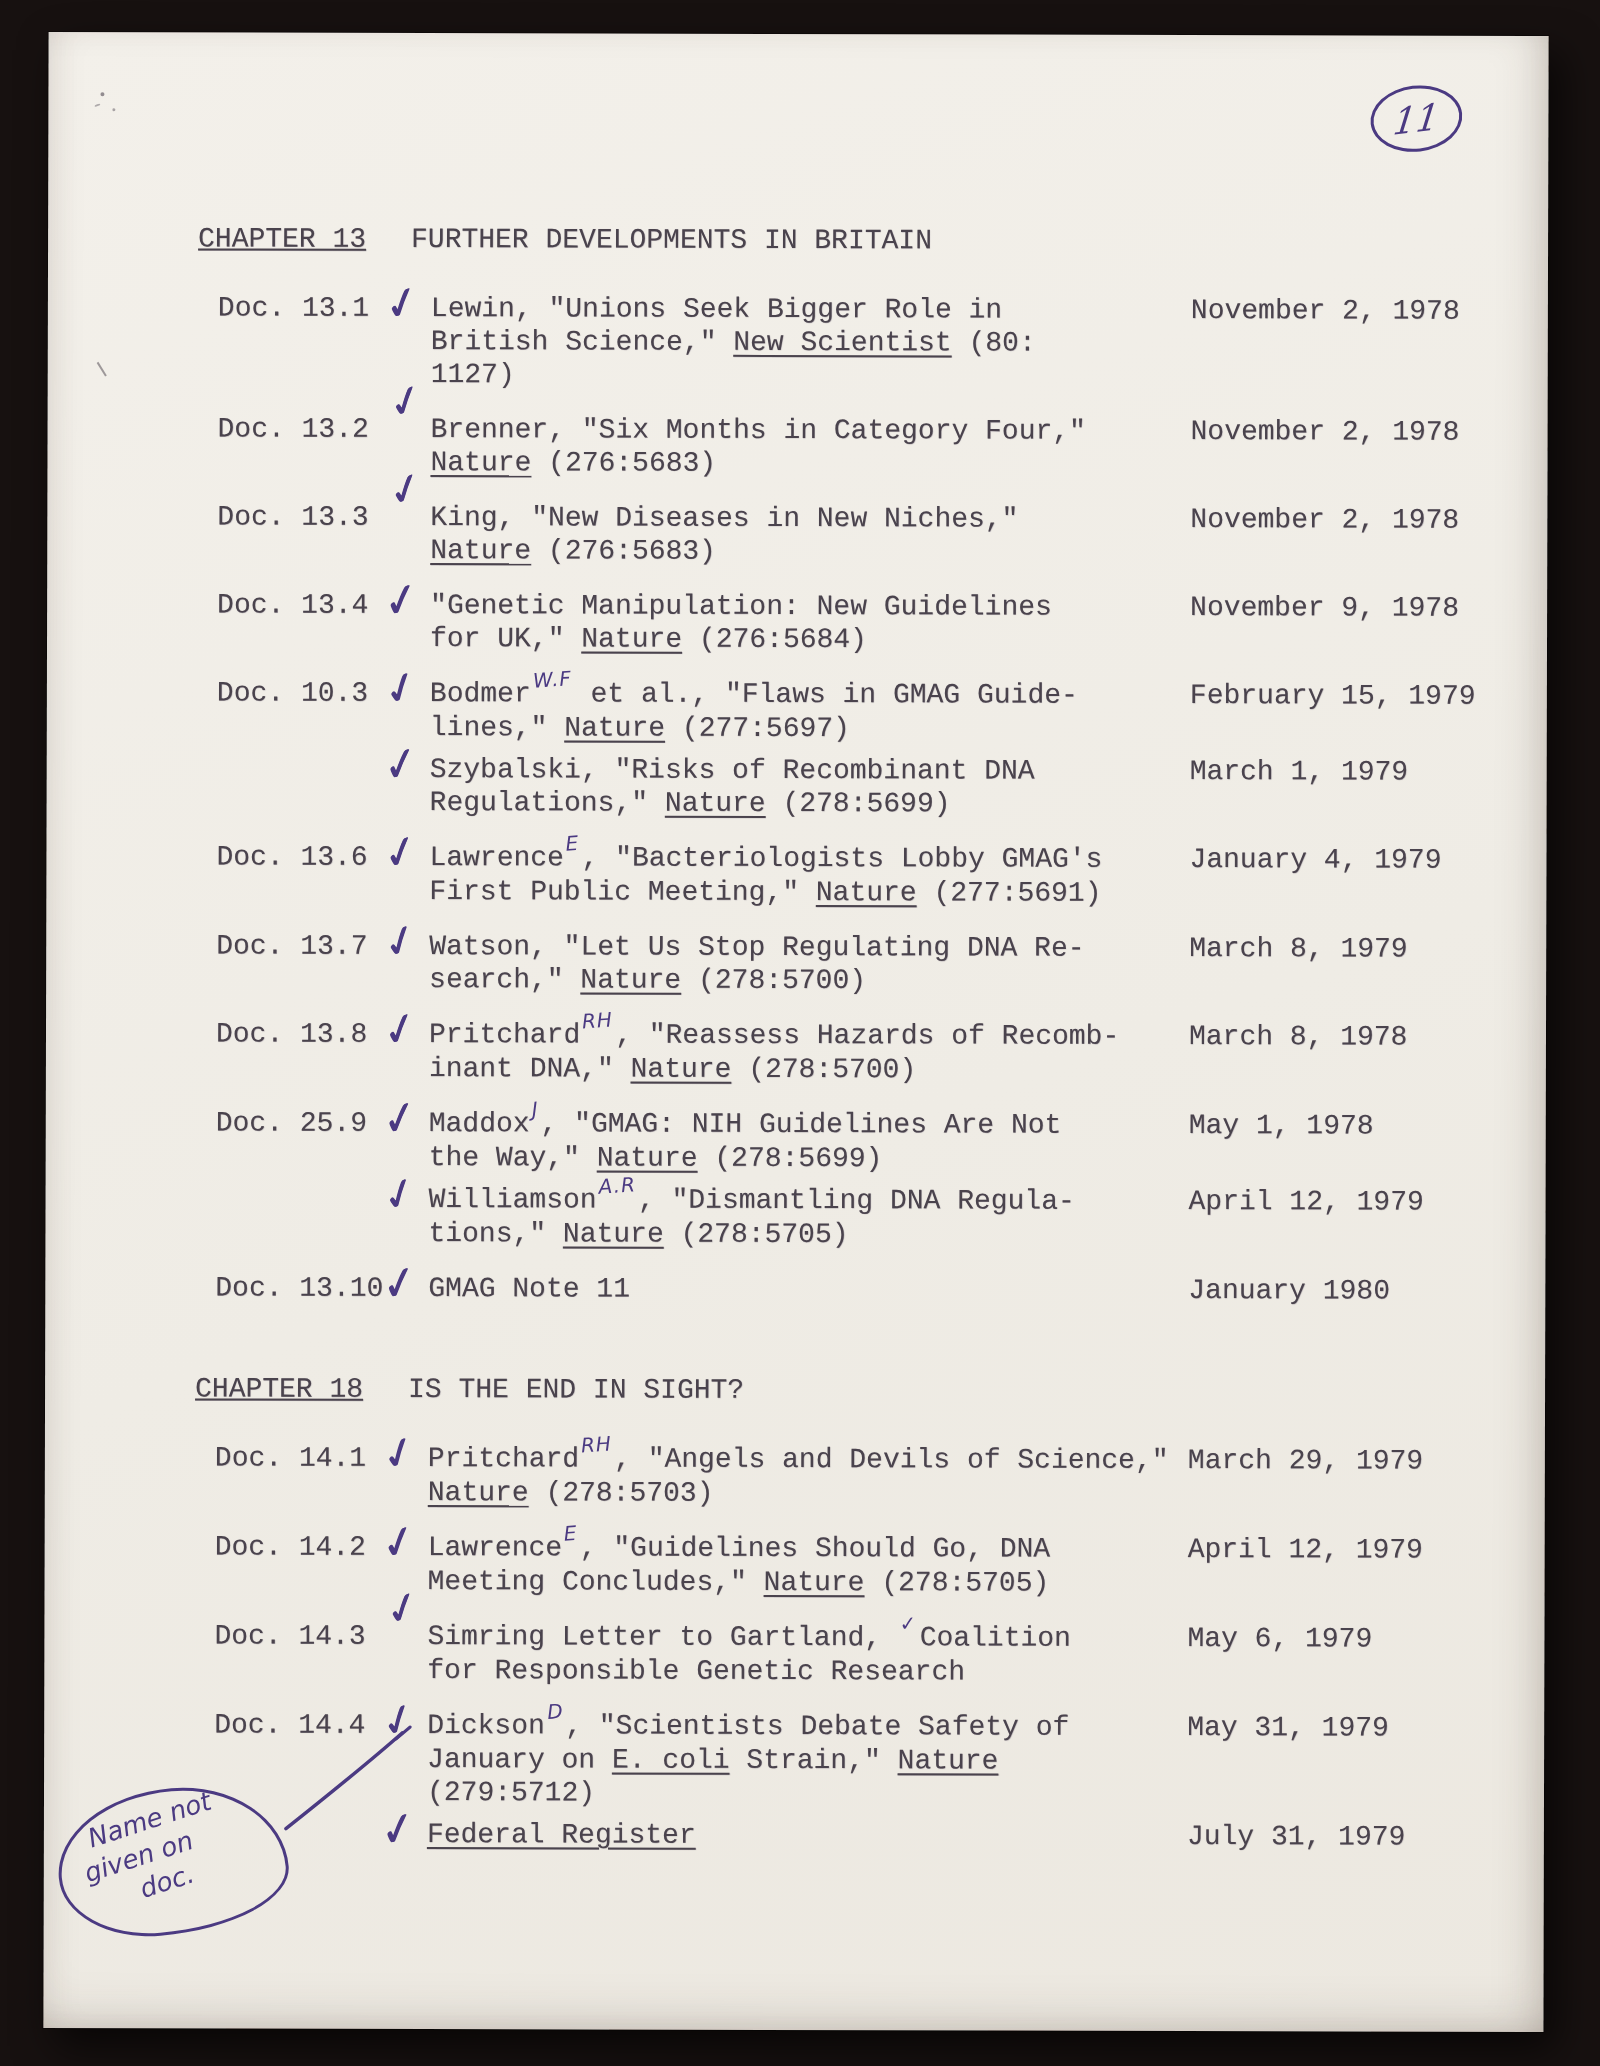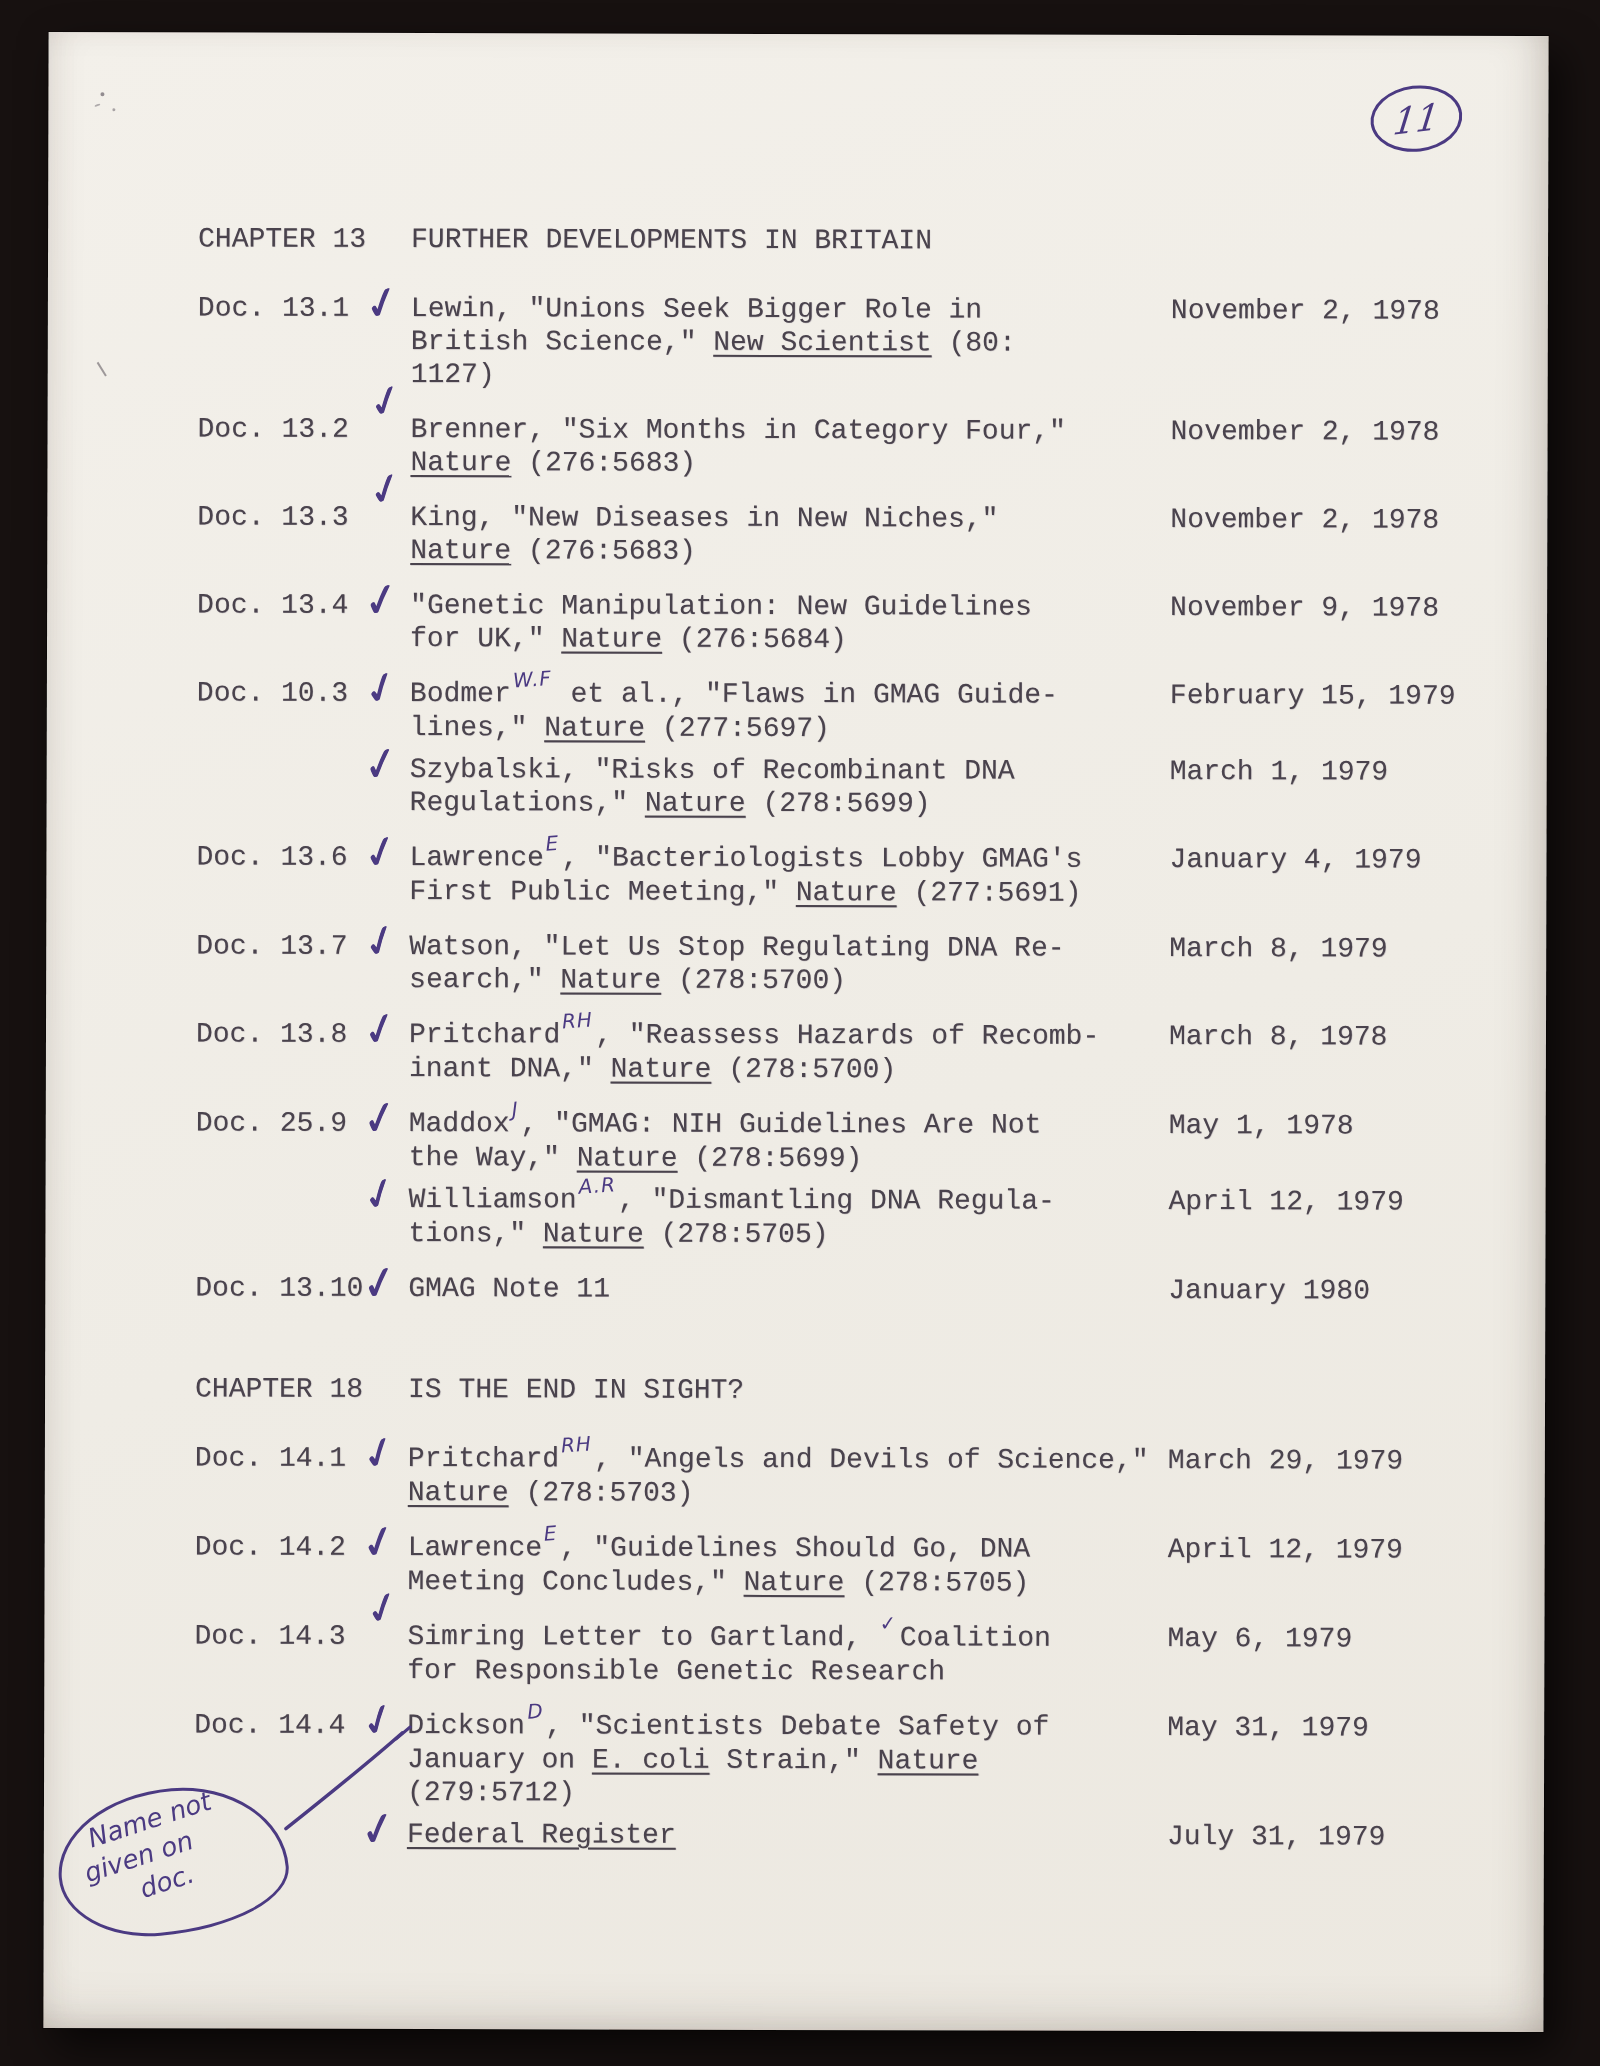--- a/index.html
+++ b/index.html
@@ -17,24 +17,24 @@
                inset 0 -30px 55px -30px rgba(70,50,40,.22),
                inset 22px 0 45px -30px rgba(70,50,40,.18);
   }
   .content{
     position:absolute;left:150px;top:190px;right:30px;z-index:2;
     color:#4a434d;font-size:28px;line-height:33px;
     text-shadow:.4px .4px .7px rgba(70,58,80,.35);
   }
   .heading{display:flex;margin:0 0 36px 0;}
   .heading:not(:first-child){margin-top:68px;}
-  .heading .hl{width:213px;flex:none;}
+  .heading .hl{width:213px;flex:none;text-decoration:underline;}
   .entry{display:flex;align-items:flex-start;position:relative;margin-bottom:22px;}
   .entry.tight{margin-top:-13px;}
-  .entry .doc{width:175px;flex:none;}
+  .entry .doc{width:175px;flex:none;margin-left:20px;}
   .entry .chkcol{width:38px;flex:none;position:relative;height:33px;}
   .entry .body{width:760px;flex:none;}
   .entry .date{flex:none;white-space:nowrap;}
   .u{text-decoration:underline;text-underline-offset:5px;text-decoration-thickness:2px;}
   .hw{
     font-family:"DejaVu Sans",sans-serif;font-style:italic;font-size:20px;
     color:#4b3a82;position:relative;top:-15px;margin:0 2px;letter-spacing:1px;
     display:inline-block;transform:rotate(-4deg);text-shadow:none;
   }
   .chk{

